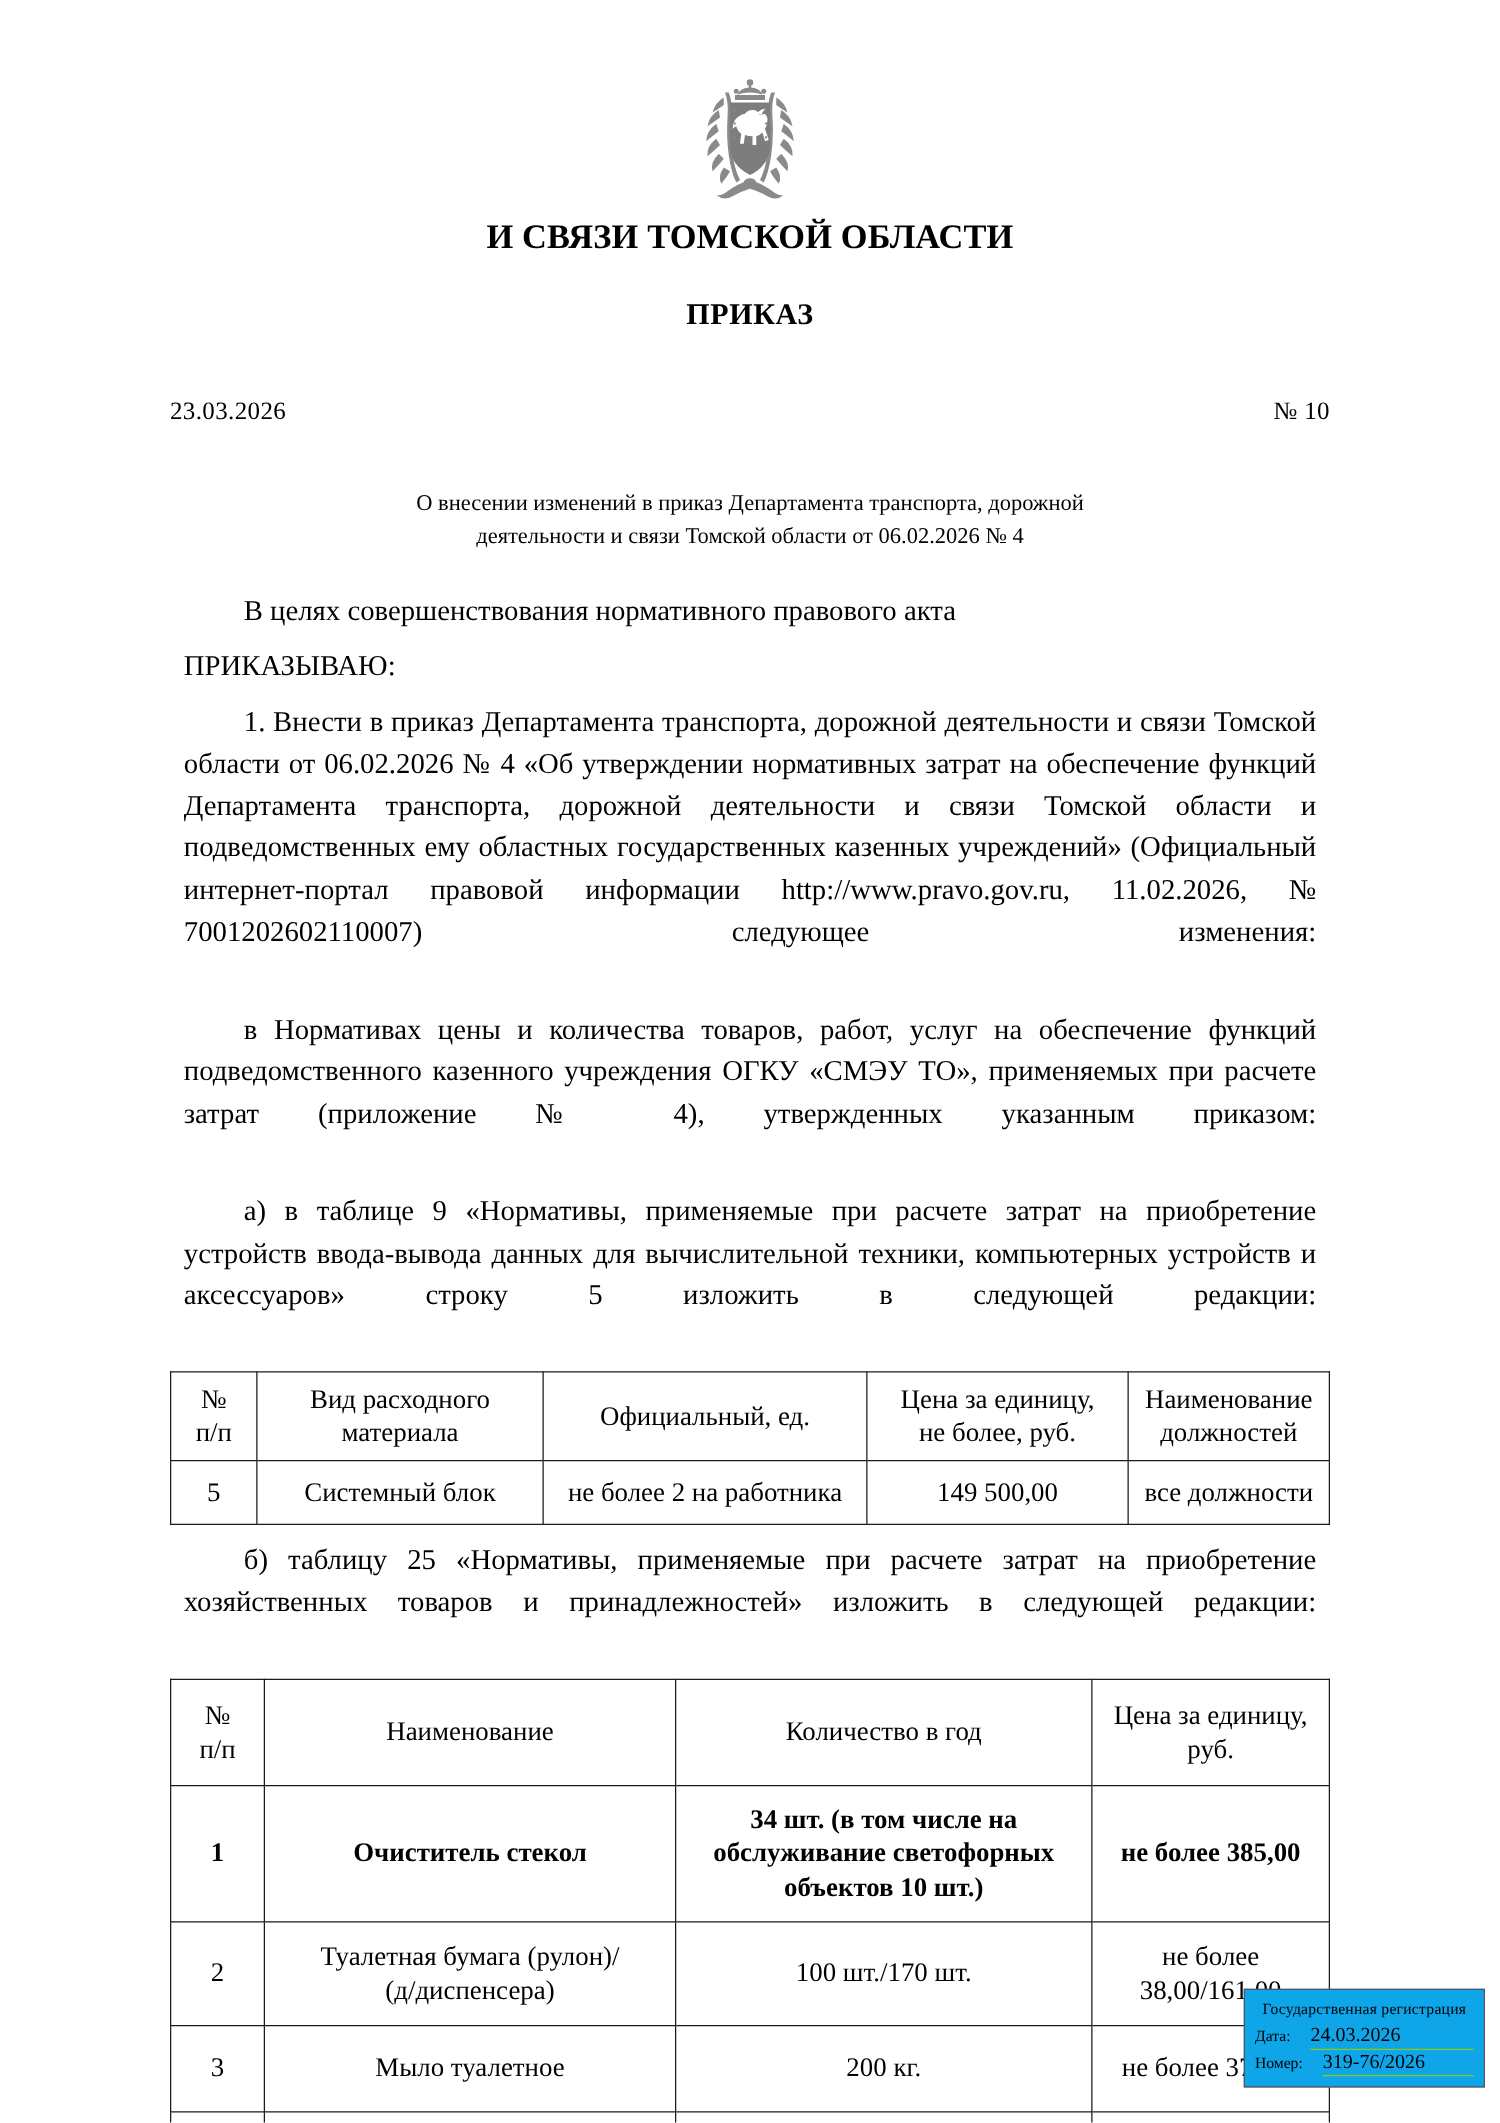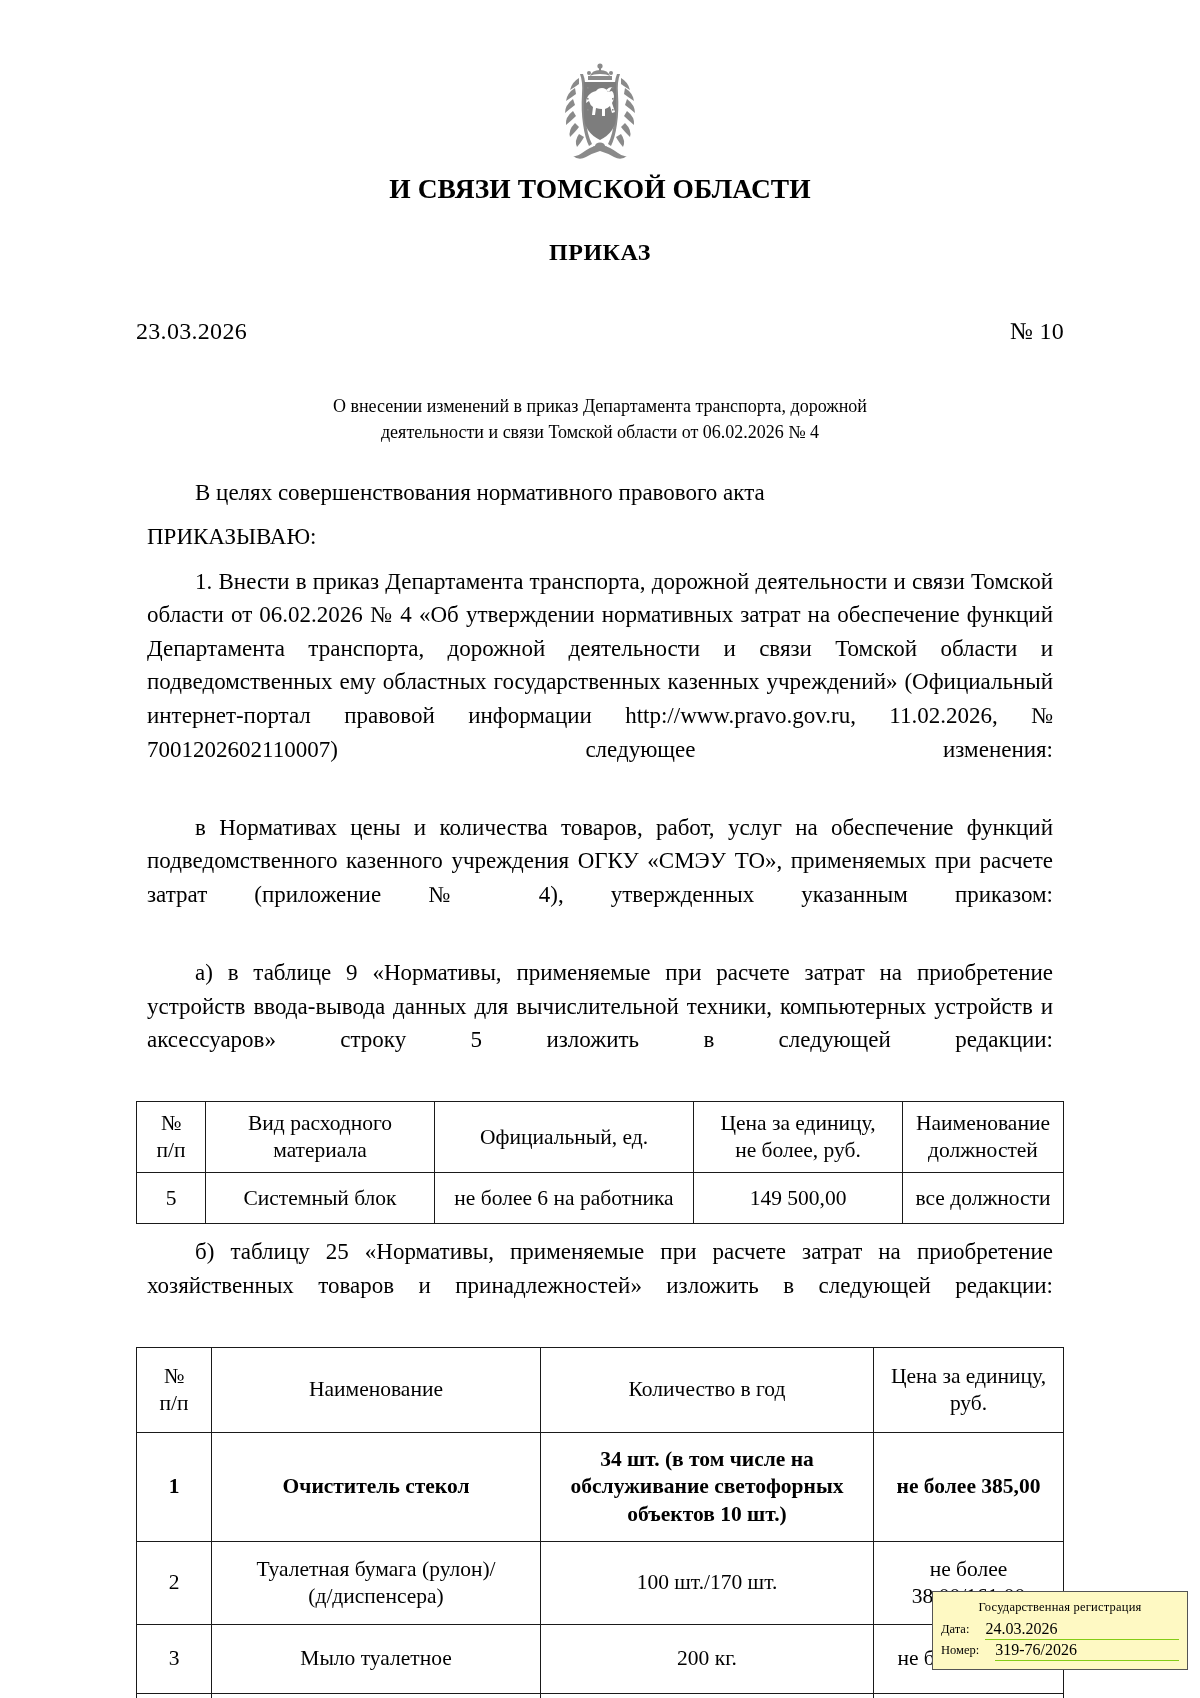--- a/index.html
+++ b/index.html
@@ -64,21 +64,21 @@
     font-size: 24px;
     letter-spacing: 0.5px;
   }
 
   
   .dateline {
     margin-top: 52px;
     display: flex;
     justify-content: space-between;
     align-items: baseline;
-    font-size: 24px;
+    font-size: 20px;
   }
   .dateline .date { letter-spacing: 0.3px; }
   .dateline .num { letter-spacing: 0.3px; }
 
   
   .subject {
     margin-top: 48px;
     text-align: center;
     font-size: 18px;
     line-height: 1.45;
@@ -141,27 +141,27 @@
     margin-top: 10px;
     font-size: 23px;
     line-height: 1.46;
   }
 
   
   .reg-stamp {
     position: absolute;
     right: 12px;
     bottom: 28px;
-    width: 256px;
+    width: 193px;
     border: 1.5px solid #555;
     padding: 6px 8px 8px 8px;
     font-size: 12.5px;
     line-height: 1.5;
     box-sizing: border-box;
-    background: #fef9c3;
+    background: #0ea5e9;
   }
   .reg-stamp .title {
     text-align: center;
     font-size: 12.5px;
     letter-spacing: 0.2px;
     margin-bottom: 2px;
   }
   .reg-stamp .row {
     display: flex;
     align-items: center;
@@ -272,21 +272,21 @@
             <span>не более, руб.</span>
           </td>
           <td>
             <span>Наименование</span><br>
             <span>должностей</span>
           </td>
         </tr>
         <tr>
           <td>5</td>
           <td>Системный блок</td>
-          <td class="nowrap">не более 6 на работника</td>
+          <td class="nowrap">не более 2 на работника</td>
           <td>149 500,00</td>
           <td>все должности</td>
         </tr>
       </tbody>
     </table>
 
     <div class="after-table">
       <p class="para just">б) таблицу 25 «Нормативы, применяемые при расчете затрат на приобретение хозяйственных товаров и принадлежностей» изложить в следующей редакции:</p>
     </div>
 

